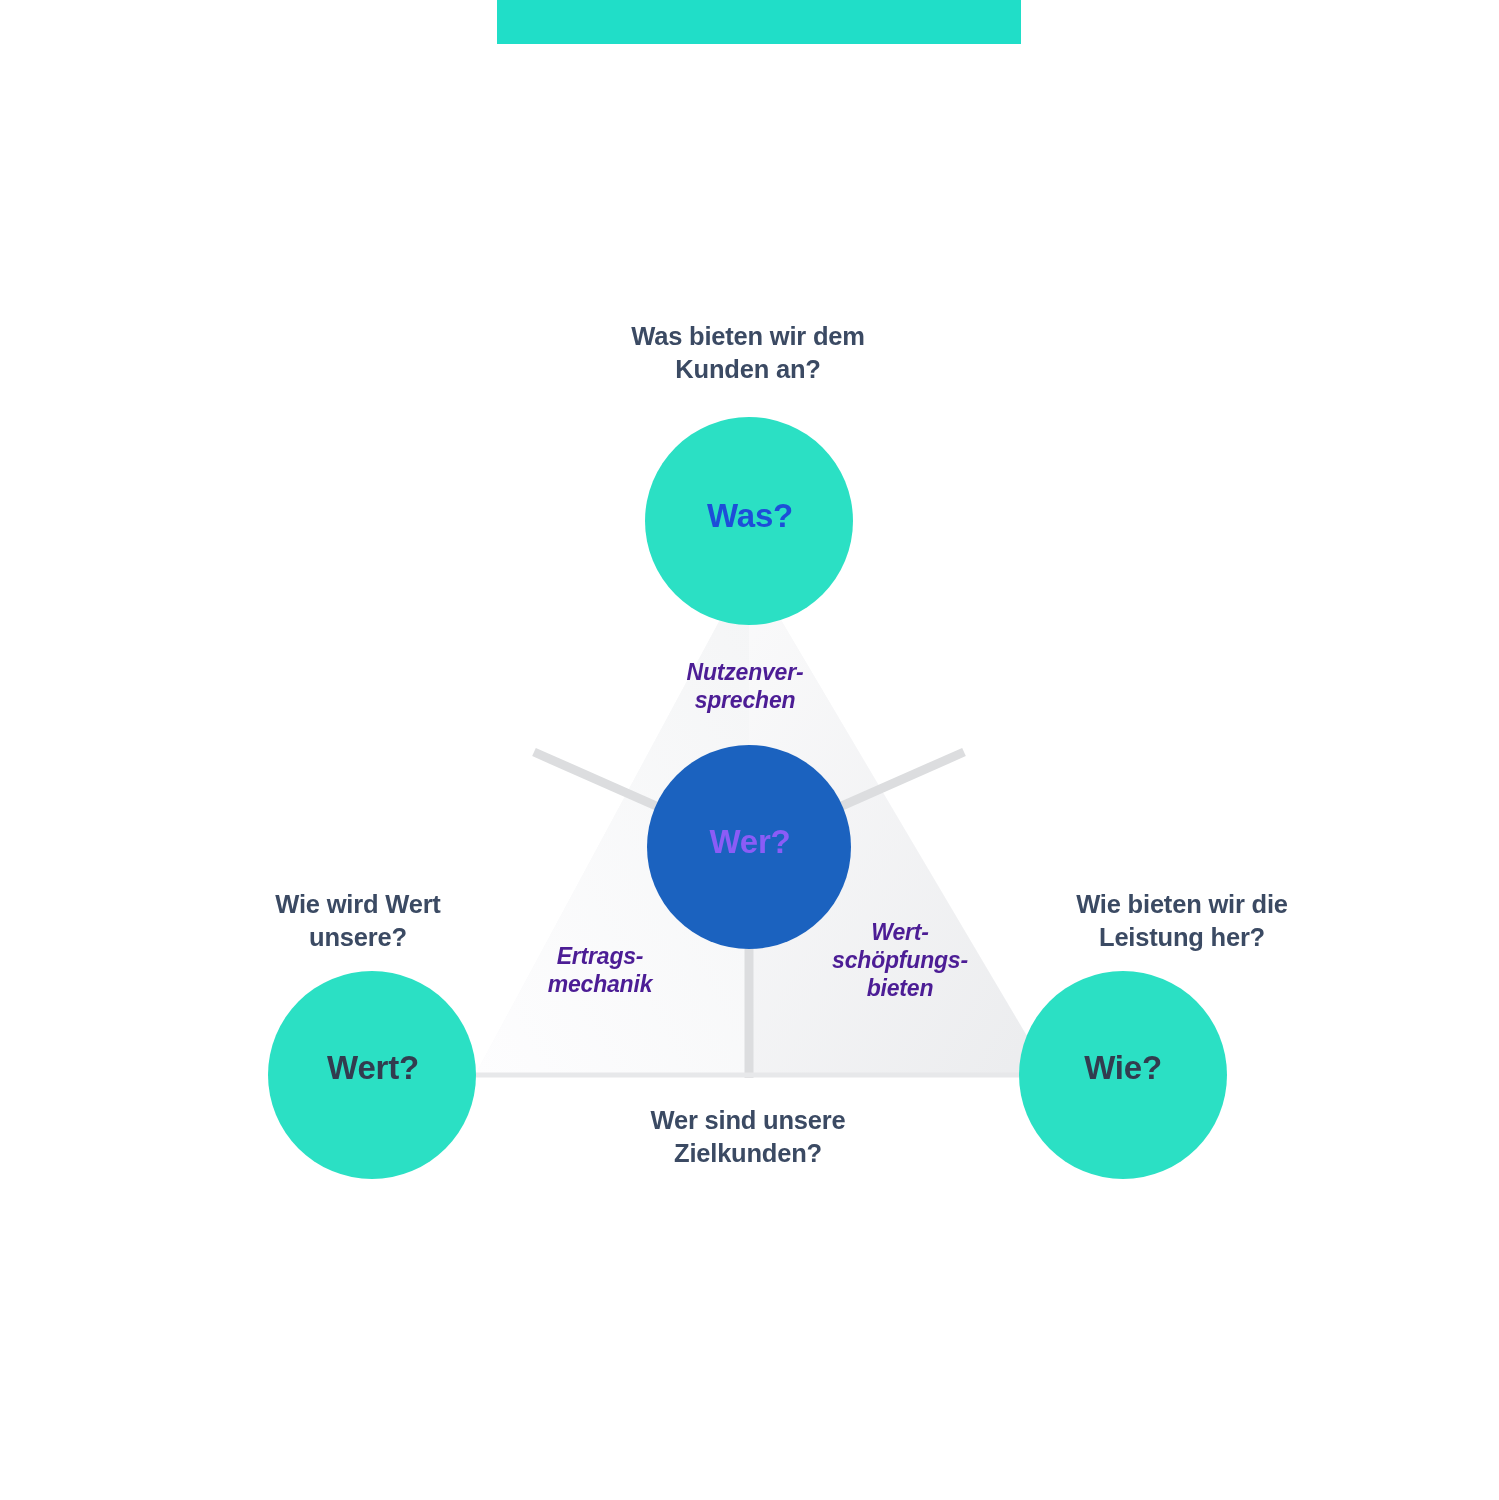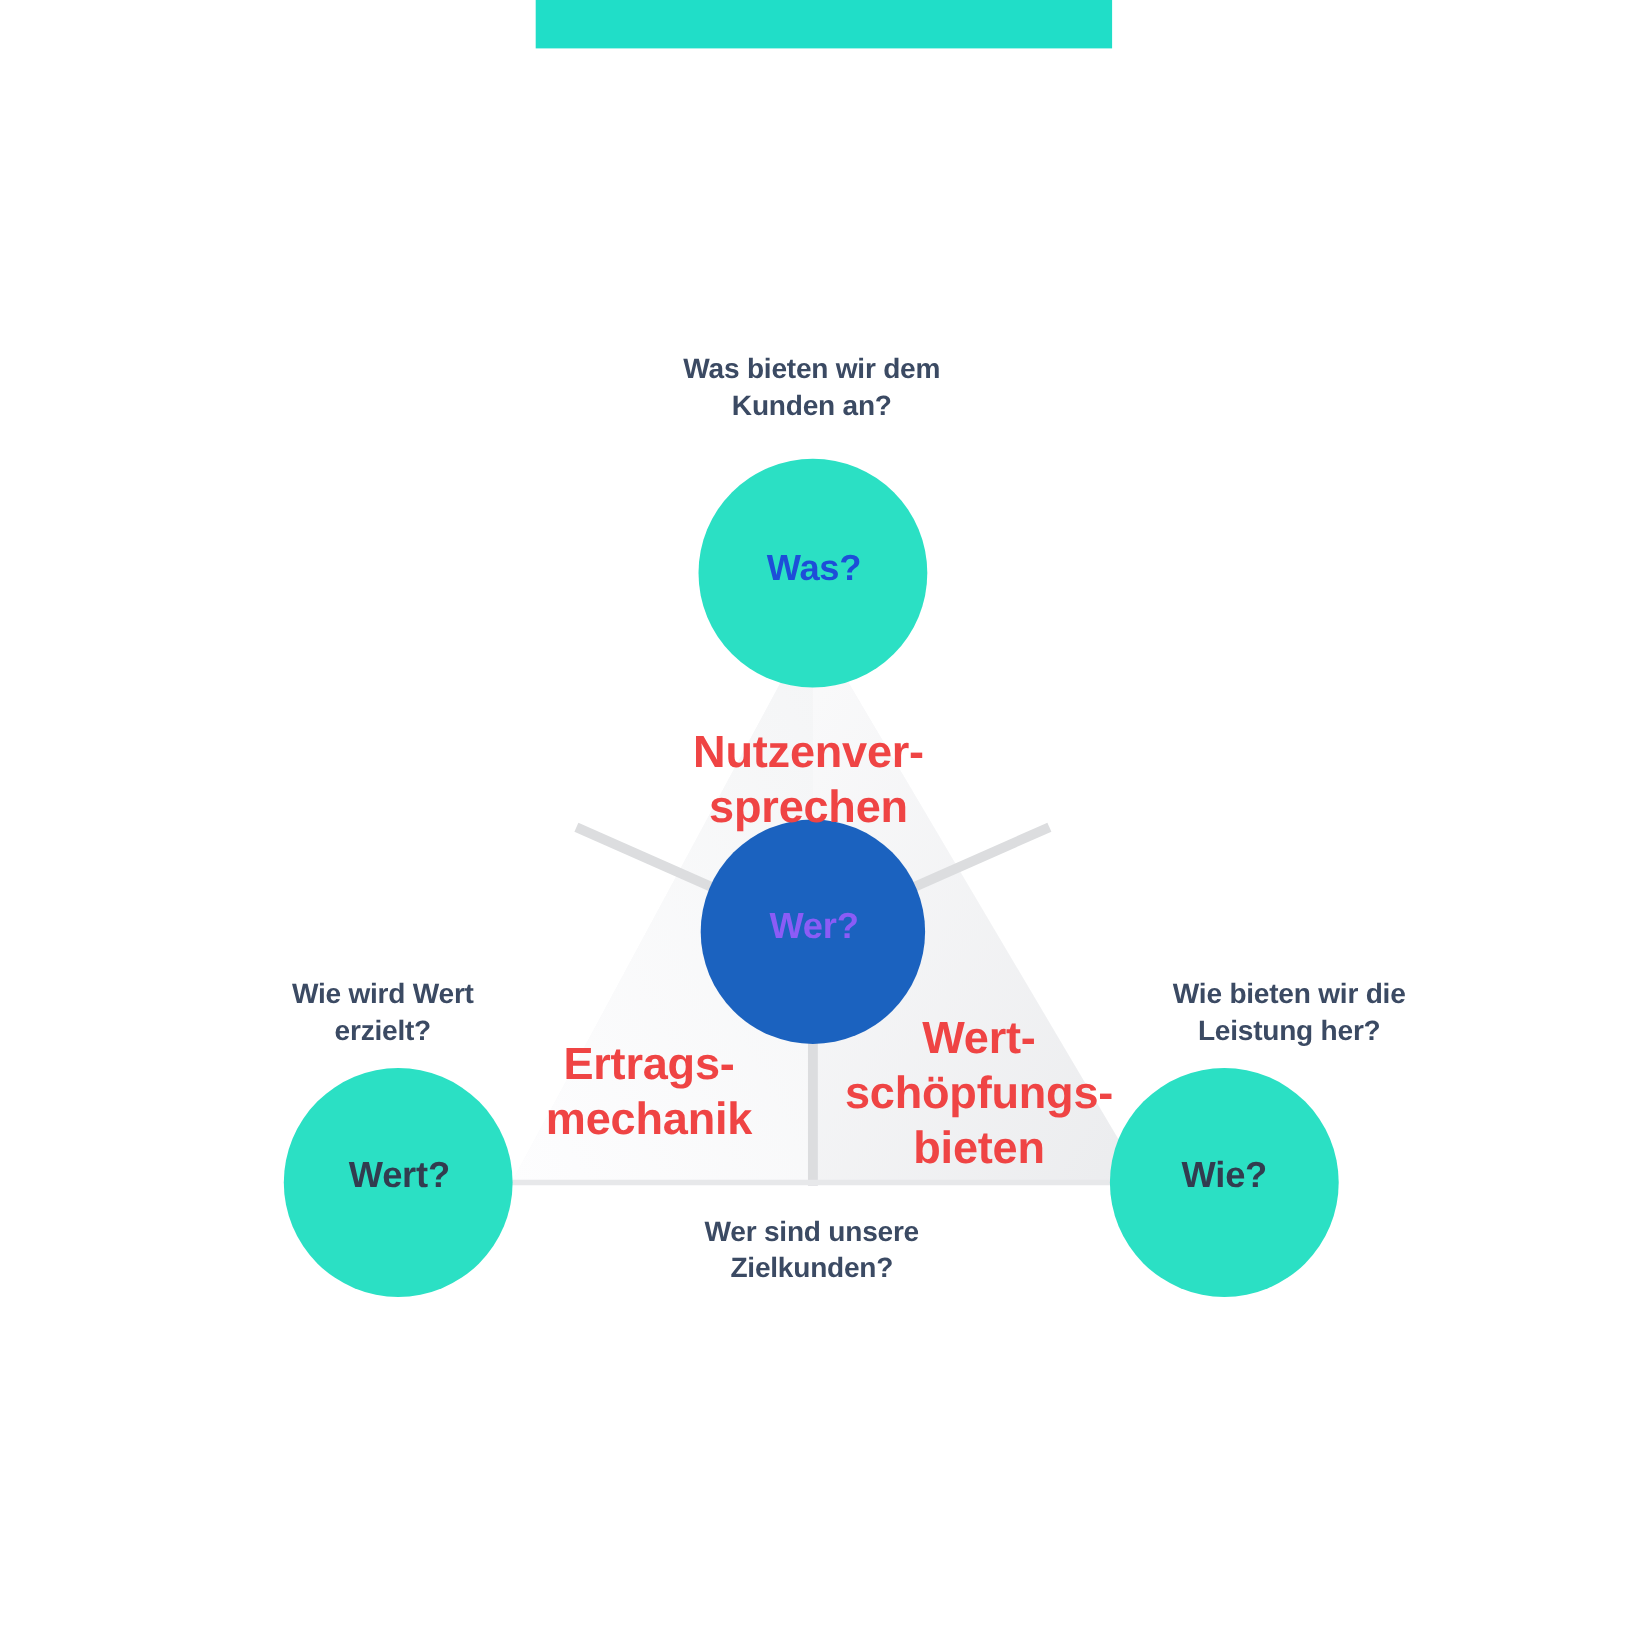--- a/index.html
+++ b/index.html
@@ -10,21 +10,21 @@
   body {
     width: 1499px;
     height: 1500px;
     position: relative;
     overflow: hidden;
     font-family: "Liberation Sans", sans-serif;
   }
 
   #stage {
     position: absolute;
-    left: 0; top: 0;
+    left: 10px; top: 0;
     width: 1225px;
     height: 1500px;
   }
 
   
   .top-bar {
     position: absolute;
     left: 487px;
     top: 0px;
     width: 524px;
@@ -49,23 +49,24 @@
     white-space: pre-line;
     line-height: 1.28;
   }
 
   .q-label {
     color: #3B4A63;
     font-size: 25.5px;
   }
 
   .seg-label {
-    color: #ef4444;
-    font-size: 41px;
+    color: #4c1d95;
+    font-size: 23px;
     line-height: 1.22;
+    font-style: italic;
   }
 
   .node-label {
     font-size: 33px;
     line-height: 1.1;
   }
   .node-label.dark   { color: #323C4F; text-align: center; }
   .node-label.gray   { color: #1d4ed8; }
   .node-label.white  { color: #8b5cf6; }
 
@@ -124,21 +125,21 @@
     <circle cx="739" cy="521" r="104" fill="#2BE0C4"></circle>
     <circle cx="362" cy="1075" r="104" fill="#2BE0C4"></circle>
     <circle cx="1113" cy="1075" r="104" fill="#2BE0C4"></circle>
     <circle cx="739" cy="847" r="102" fill="#1B62BF"></circle>
   </svg>
 
   <div class="txt q-label" id="label-top">Was bieten wir dem
 Kunden an?</div>
 
   <div class="txt q-label" id="label-left">Wie wird Wert
-erzielt?</div>
+unsere?</div>
 
   <div class="txt q-label" id="label-right">Wie bieten wir die
 Leistung her?</div>
 
   <div class="txt q-label" id="label-bottom">Wer sind unsere
 Zielkunden?</div>
 
   <div class="txt seg-label" id="seg-top">Nutzenver-
 sprechen</div>
 

